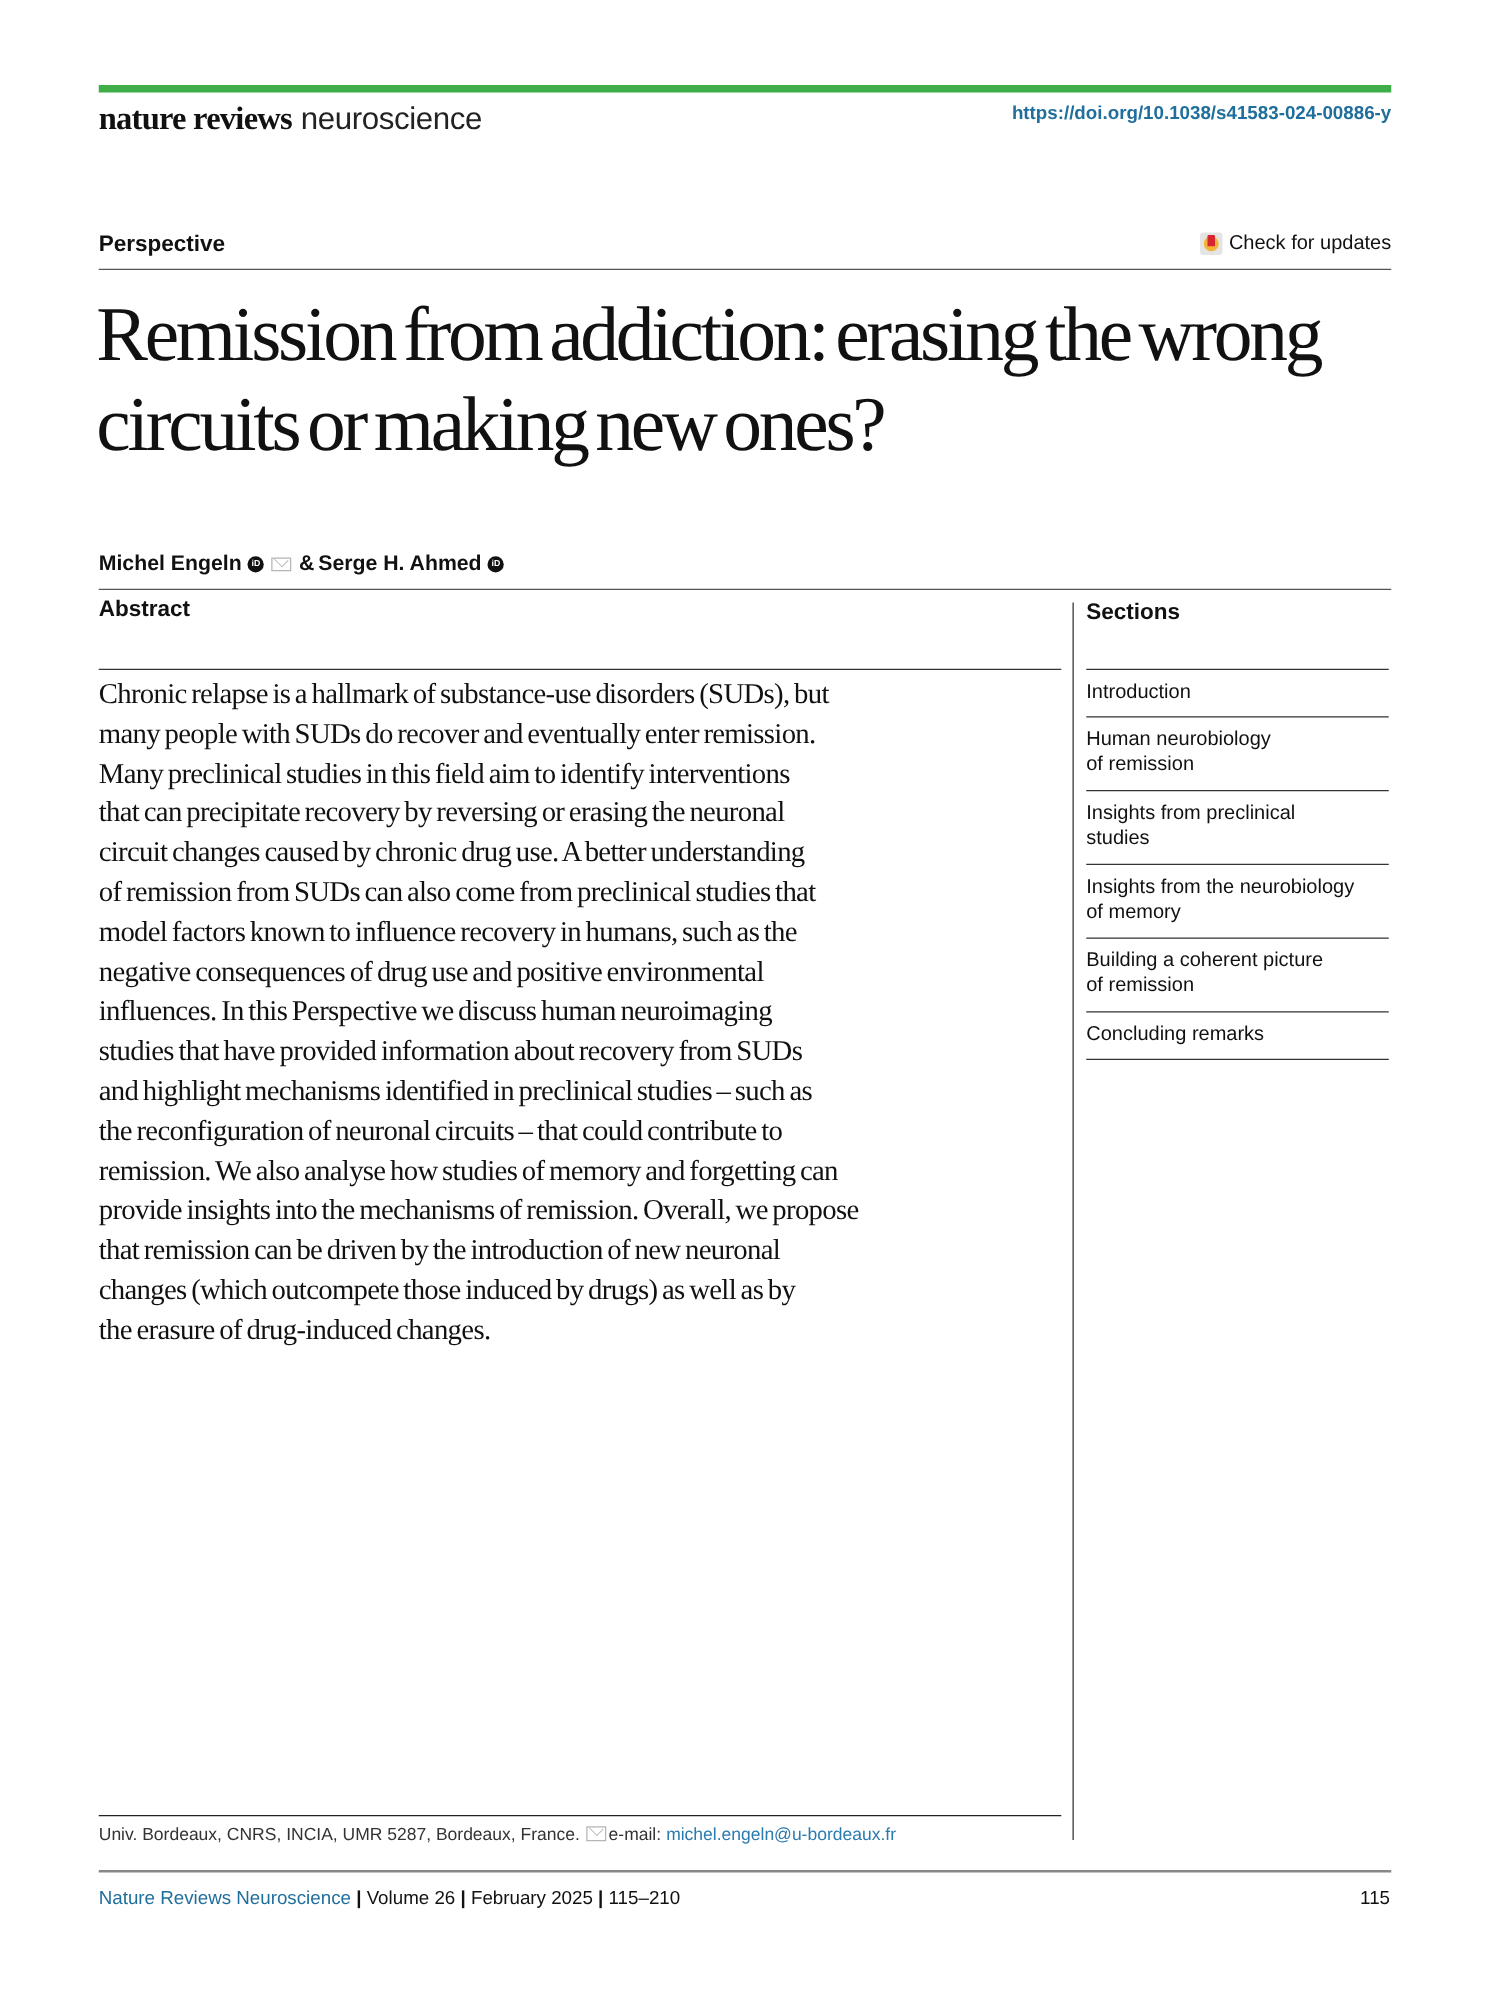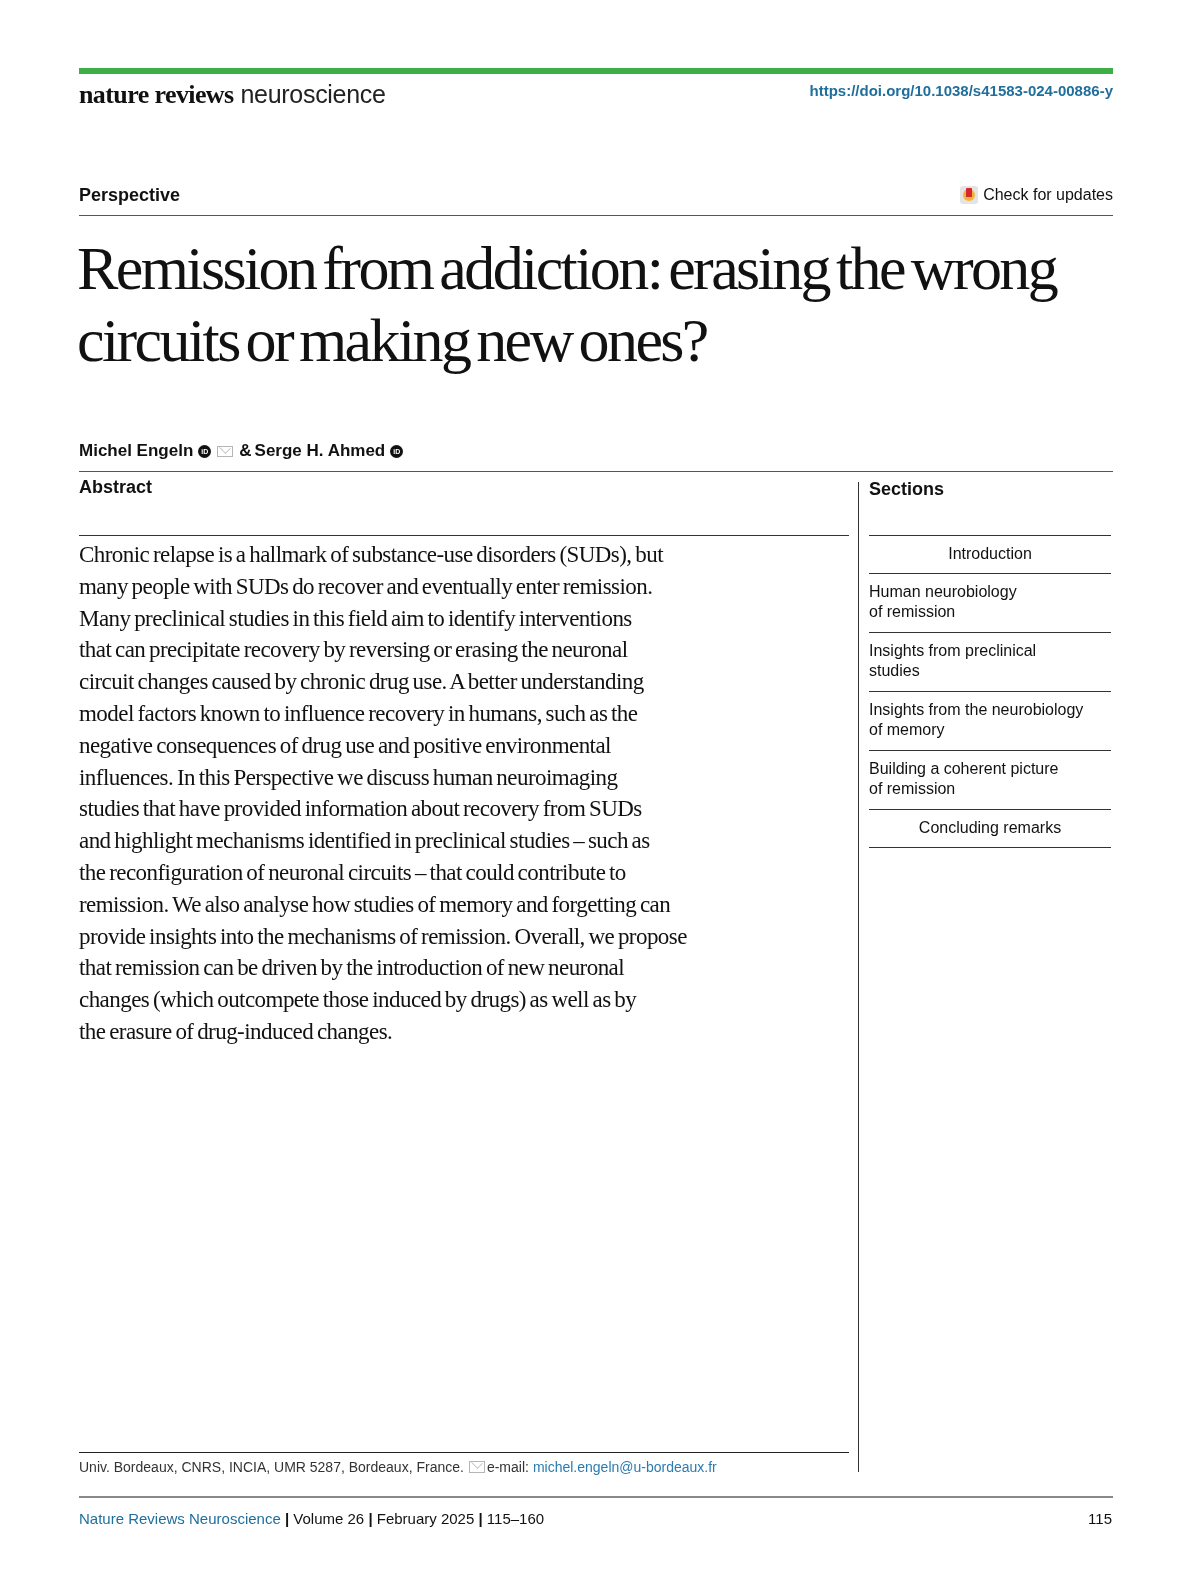--- a/index.html
+++ b/index.html
@@ -235,21 +235,20 @@
   .sections-list li {
     border-bottom: 1px solid #333;
     font-size: 16px;
     line-height: 20px;
     padding: 8px 0 10px 0;
     color: #111;
     cursor: pointer;
   }
   .sections-list li.single {
     padding: 8px 0 9px 0;
-    text-align: center;
   }
   .rule-affil {
     position: absolute;
     left: 79px;
     top: 1452px;
     width: 770px;
     height: 1px;
     background: #222;
   }
   .affiliation {
@@ -343,20 +342,21 @@
 
 <div class="abstract-heading">Abstract</div>
 <div class="rule-abstract"></div>
 
 <p class="abstract-text">
   <span class="line">Chronic relapse is a hallmark of substance-use disorders (SUDs), but</span>
   <span class="line">many people with SUDs do recover and eventually enter remission.</span>
   <span class="line">Many preclinical studies in this field aim to identify interventions</span>
   <span class="line">that can precipitate recovery by reversing or erasing the neuronal</span>
   <span class="line">circuit changes caused by chronic drug use. A better understanding</span>
+  <span class="line">of remission from SUDs can also come from preclinical studies that</span>
   <span class="line">model factors known to influence recovery in humans, such as the</span>
   <span class="line">negative consequences of drug use and positive environmental</span>
   <span class="line">influences. In this Perspective we discuss human neuroimaging</span>
   <span class="line">studies that have provided information about recovery from SUDs</span>
   <span class="line">and highlight mechanisms identified in preclinical studies – such as</span>
   <span class="line">the reconfiguration of neuronal circuits – that could contribute to</span>
   <span class="line">remission. We also analyse how studies of memory and forgetting can</span>
   <span class="line">provide insights into the mechanisms of remission. Overall, we propose</span>
   <span class="line">that remission can be driven by the introduction of new neuronal</span>
   <span class="line">changes (which outcompete those induced by drugs) as well as by</span>
@@ -403,16 +403,16 @@
 
 <div class="rule-footer"></div>
 
 <div class="footer-left">
   <span class="journal-name">Nature Reviews Neuroscience</span>
   <span class="sep">|</span>
   <span class="bold">Volume 26</span>
   <span class="sep">|</span>
   <span class="bold">February 2025</span>
   <span class="sep">|</span>
-  <span class="bold">115–160</span>
+  <span class="bold">115–210</span>
 </div>
 
 <div class="page-number">115</div>
 
 </body></html>

